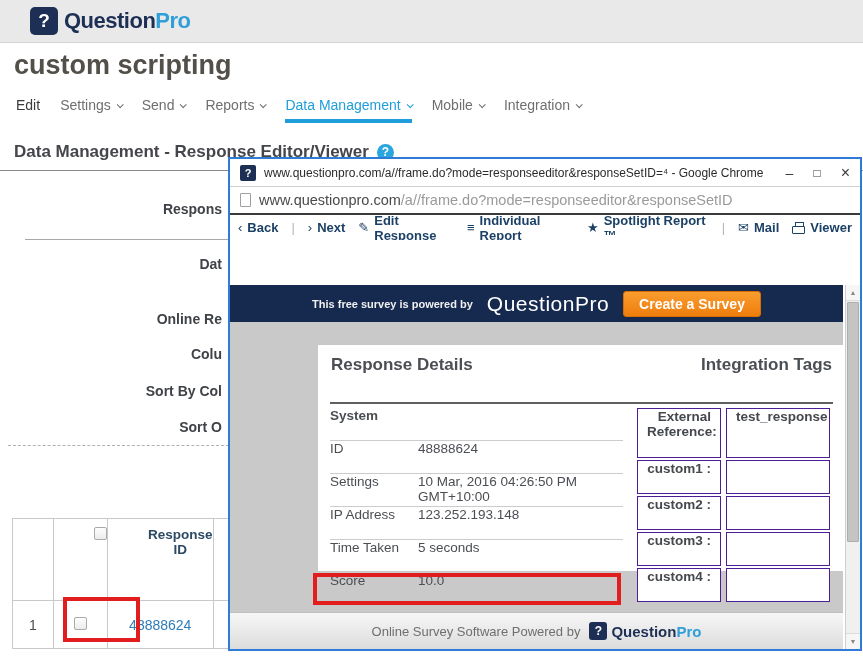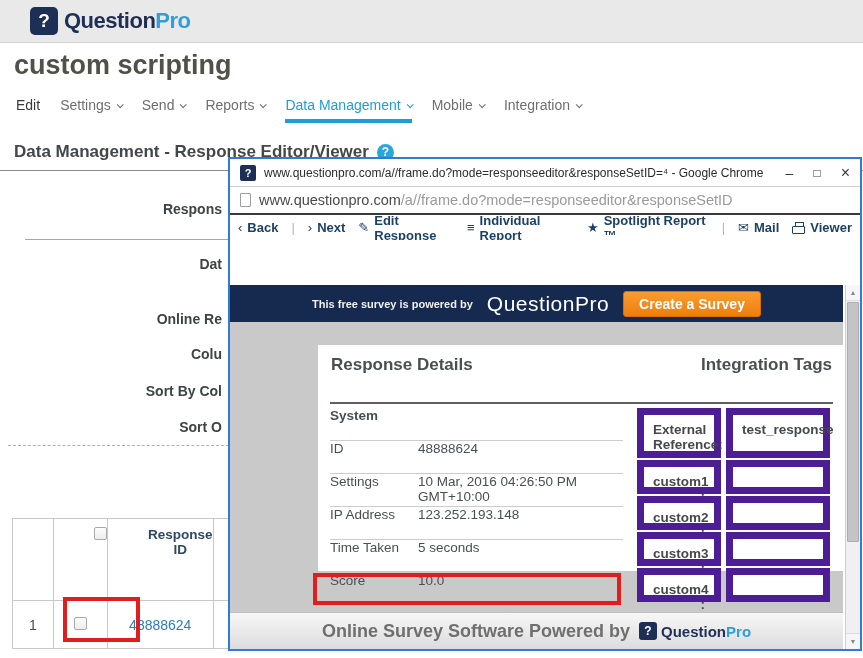--- a/index.html
+++ b/index.html
@@ -95,29 +95,29 @@
   .panel-rule { position:absolute; left:12px; right:12px; top:57px; height:2px; background:#5f5f5f; }
 
   .dlist { position:absolute; left:12px; top:63px; width:293px; }
   .drow { display:flex; align-items:flex-start; height:33px; border-bottom:1px solid #ccc; font-size:13.5px; color:#4b4e53; }
   .drow:last-child { border-bottom:none; }
   .drow .dlabel { width:88px; flex:0 0 auto; }
   .drow.sys .dlabel { font-weight:bold; }
 
   .itable { position:absolute; left:319px; top:63px; display:grid; grid-template-columns:84px 104px;
             column-gap:5px; row-gap:2px; }
-  .icell { border:7px solid #4c1d95; background:#fff; font-size:13.5px; color:#45484d; padding:7px 9px; }
+  .icell { border:1px solid #4c1d95; background:#fff; font-size:13.5px; color:#45484d; padding:0 9px; }
   .icell.lbl { text-align:right; font-weight:bold; }
   .icell.val { font-weight:bold;text-align:center; }
   .irow1 { height:50px; } .irowN { height:34px; }
 
   .win-footer { position:absolute; top:372px; left:0; width:613px; height:37px;
                 background:linear-gradient(#f7f7f7,#dcdcdc); border-top:1px solid #c0c0c0;
                 display:flex; align-items:center; justify-content:center; gap:9px; }
-  .footer-text { font-size:18px; color:#6f6f6f;font-weight:bold; }
+  .footer-text { font-size:13px; color:#6f6f6f; }
   .footer-logo { display:flex; align-items:center; gap:4px; cursor:pointer; }
   .footer-sq { width:18px; height:18px; border-radius:3px; background:#1d2f55; color:#fff; font-size:12px;
                font-weight:bold; display:flex; align-items:center; justify-content:center; }
   .footer-name { font-size:15px; font-weight:bold; color:#1d2f55; }
   .footer-name .pro { color:#2e9fd8; }
 
   .scrollbar { position:absolute; top:45px; right:0; width:15px; height:364px; background:#f0f0f0; border-left:1px solid #cfcfcf; }
   .sb-btn { position:absolute; left:0; width:14px; height:16px; background:#f6f6f6; color:#8a8a8a; font-size:7px;
             display:flex; align-items:center; justify-content:center; cursor:pointer; }
   .sb-up { top:0; border-bottom:1px solid #ddd; }

